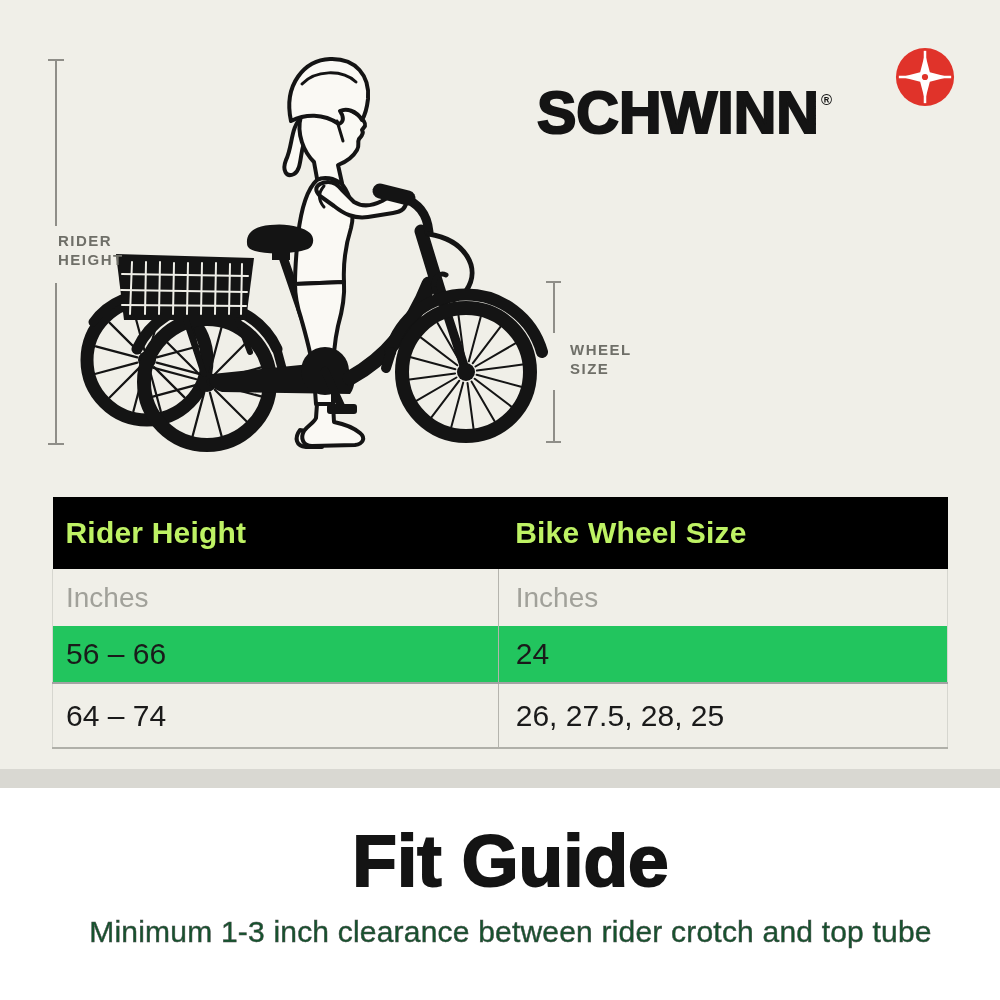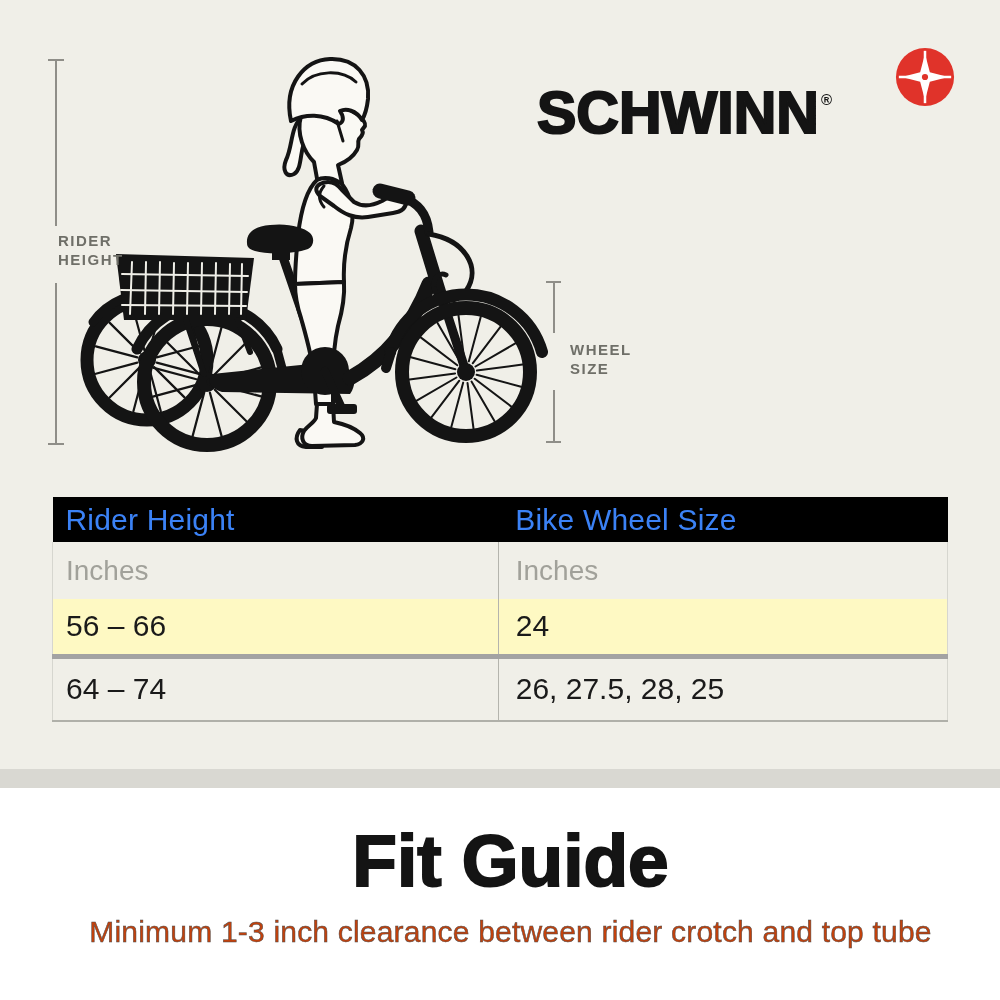--- a/index.html
+++ b/index.html
@@ -24,40 +24,40 @@
   .mcap { position:absolute; height:2px; background:#8f8e88; }
   .mlabel {
     position:absolute; font-size:15px; font-weight:bold; letter-spacing:1.5px;
     color:#6f6f68; line-height:19px;
   }
   .mlabel span { display:block; }
 
   
   .fit-table { position:absolute; left:52px; top:497px; width:896px; border-collapse:collapse; table-layout:fixed; }
   .fit-table th {
-    background:#000; color:#3b82f6; font-size:30px; font-weight:normal; text-align:left;
-    height:45px; padding:0 0 0 13px; letter-spacing:0.2px;
+    background:#000; color:#bef264; font-size:30px; font-weight:bold; text-align:left;
+    height:72px; padding:0 0 0 13px; letter-spacing:0.2px;
   }
   .fit-table th.c2, .fit-table td.c2 { padding-left:17px; }
   .fit-table td { height:57px; padding:0 0 0 13px; font-size:30px; color:#1a1a1a;margin-left:42px; }
   .fit-table td.c1 { border-left:1px solid #d6d6cf; }
   .fit-table td.c2 { border-left:1px solid #b4b4ad; border-right:1px solid #d6d6cf; }
   .row-unit td { color:#a1a19a; font-size:28px; }
-  .row-alt td { background:#fef9c3; border-bottom:5px solid #a3a3a3; }
+  .row-alt td { background:#22c55e; border-bottom:2px solid #a3a3a3; }
   .row-last td { height:65px; border-bottom:2px solid #b0b0a9; }
 
   
   .strip { width:1000px; height:19px; background:#d9d8d2; }
   .footer { width:1000px; height:252px; background:#fff; text-align:center; padding-top:36px;padding-left:21px; }
   .fit-title {
     font-size:73px; line-height:1; font-weight:bold; color:#141414;
     -webkit-text-stroke:2px #141414; letter-spacing:0;
   }
   .fit-desc {
-    margin-top:16px; font-size:30px; line-height:37px; color:#c2410c;
+    margin-top:16px; font-size:30px; line-height:37px; color:#14532d;
     -webkit-text-stroke:0.5px #4e4e4e; letter-spacing:0.2px;
   }
   .fit-desc span { display:block; }
 </style>
 </head>
 <body>
 
 <div class="canvas">
 
   <section class="panel">

